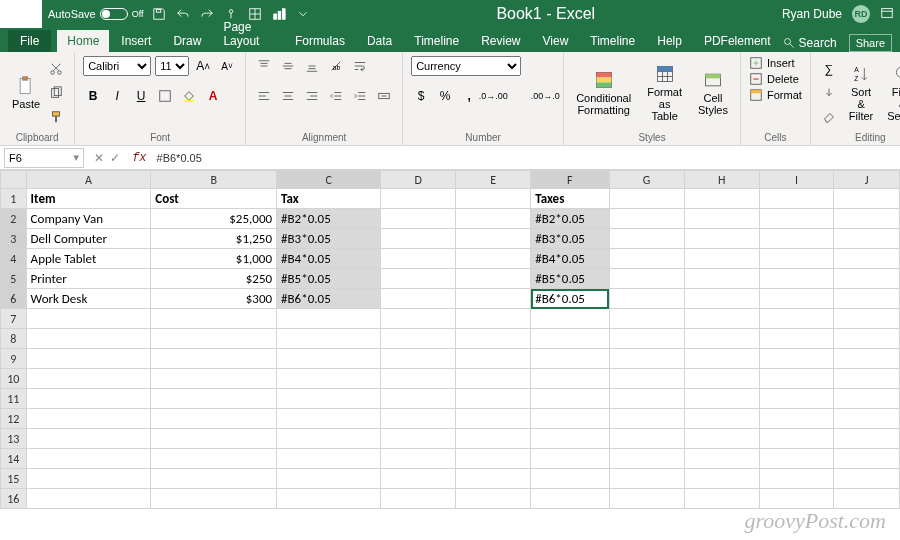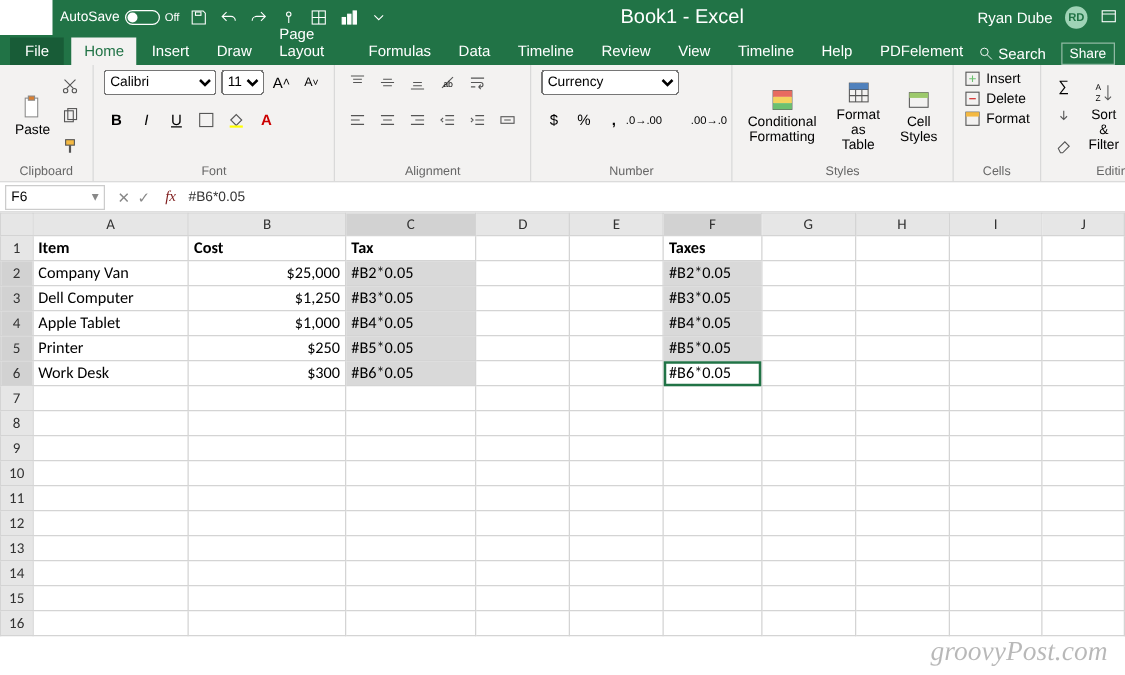--- a/index.html
+++ b/index.html
@@ -31,35 +31,35 @@
   .rgroup .body { flex: 1; display: flex; align-items: center; gap: 6px; }
 
   .clipboard .body { gap: 2px; }
   .big-btn { display: flex; flex-direction: column; align-items: center; gap: 2px; font-size: 11px; padding: 2px 4px; }
   .big-btn svg { width: 20px; height: 20px; }
   .mini-col { display: flex; flex-direction: column; gap: 4px; }
   .mini-col svg { width: 14px; height: 14px; }
 
   .font-group .row, .align-group .row, .num-group .row { display: flex; gap: 4px; align-items: center; margin-bottom: 4px; }
   .font-group select { font-size: 11px; height: 20px; }
-  .font-group .fontname { width: 90px; }
+  .font-group .fontname { width: 68px; }
   .font-group .fontsize { width: 34px; }
   .icon-btn { width: 20px; height: 20px; display: inline-flex; align-items: center; justify-content: center; border: 1px solid transparent; }
   .icon-btn svg { width: 14px; height: 14px; }
 
   .styles-group .body { gap: 8px; }
   .cells-group .body { flex-direction: column; gap: 2px; align-items: flex-start; }
   .cells-group .body .row { display:flex; align-items:center; gap:4px; font-size:11px; }
   .editing-group .body { gap: 6px; }
 
   
   .fbar { height: 24px; border-bottom: 1px solid #d4d4d4; display: flex; align-items: center; background: #fff; }
   .fbar .namebox { width: 80px; border: 1px solid #ccc; height: 20px; margin: 0 4px; padding: 0 4px; font-size: 11px; display:flex; align-items:center; justify-content:space-between; }
   .fbar .fx-btns { display:flex; gap:6px; padding:0 6px; color:#888; }
-  .fbar .fx { font-style: italic; font-family: Liberation Serif, serif; color:#7f1d1d; padding: 0 6px; }
+  .fbar .fx { font-style: italic; font-family: Liberation Mono, monospace; color:#7f1d1d; padding: 0 6px; }
   .fbar .formula { flex:1; padding:0 4px; font-size: 11px; color:#333; }
 
   
   .gridwrap { position: relative; height: calc(540px - 28px - 24px - 94px - 24px); overflow: hidden; }
   table.grid { border-collapse: collapse; table-layout: fixed; }
   .grid th, .grid td { border: 1px solid #d4d4d4; height: 20px; padding: 0 4px; font-size: 13px; font-family: Calibri, sans-serif; white-space: nowrap; overflow: hidden; }
   .grid thead th { background: #e6e6e6; text-align: center; font-weight: normal; color:#333; font-size:12px; height:18px; }
   .grid thead th:first-child { background:#e6e6e6; width:26px; }
   .grid tbody th { background: #e6e6e6; text-align: center; font-weight: normal; width:26px; color:#333; font-size:12px; }
   .grid .colA{width:128px} .grid .colB{width:132px} .grid .colC{width:108px}

